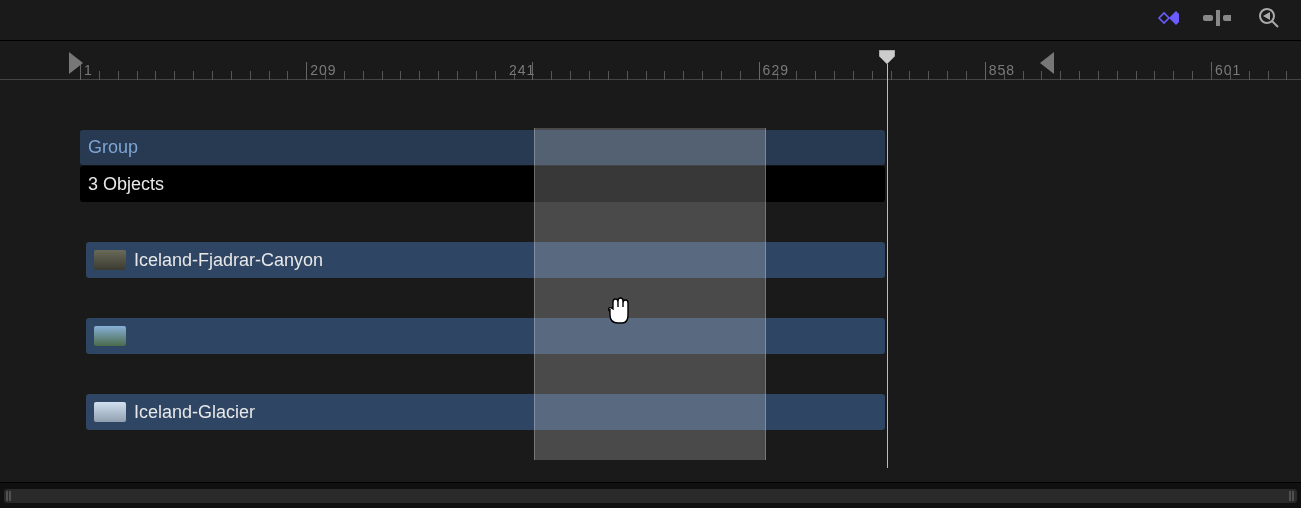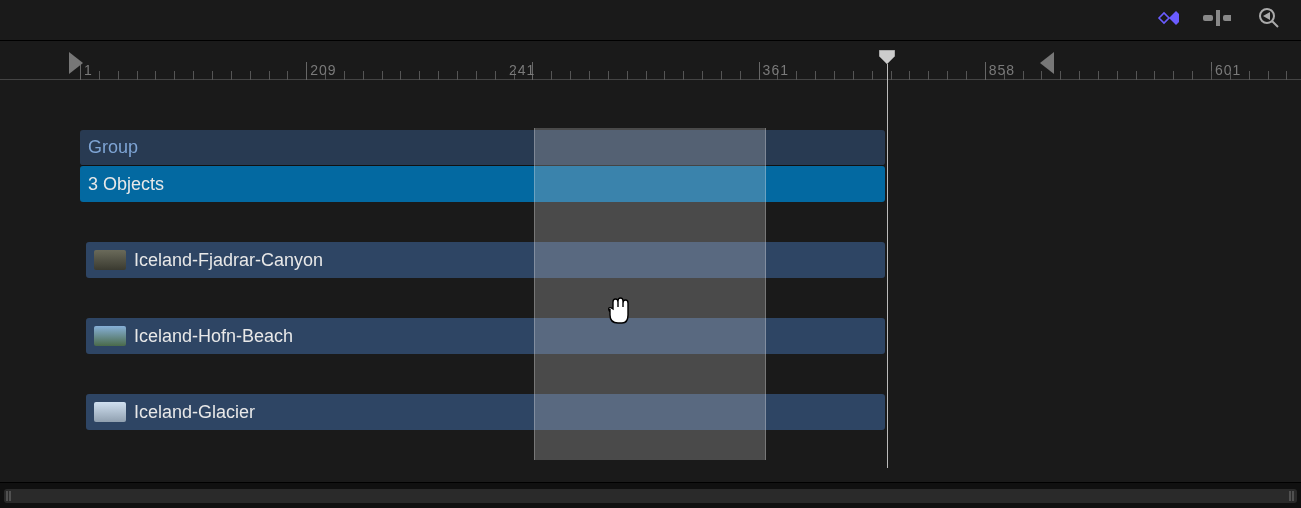--- a/index.html
+++ b/index.html
@@ -23,21 +23,21 @@
 
   
   .playhead { position: absolute; top: 50px; width: 1px; background: #bbb; z-index: 30; }
   .playhead-head { position: absolute; left: -8px; top: 0; }
 
   
   .tracks { position: absolute; left: 0; right: 0; top: 130px; }
   .row { position: absolute; left: 0; right: 0; height: 36px; }
   .bar { position: absolute; top: 0; bottom: 0; border-radius: 3px; display: flex; align-items: center; padding-left: 8px; font-size: 18px; overflow: hidden; }
   .bar-group-header { background: #283a52; color: #7ea4d4; border-bottom: 1px solid #111; }
-  .bar-group-sub { background: #0369a1; color: #e8e8e8; text-align: center; }
+  .bar-group-sub { background: #000000; color: #e8e8e8; text-align: center; }
   .bar-clip { background: #2e4564; color: #e8e8e8; }
   .thumb { width: 32px; height: 20px; background: linear-gradient(#999,#666); border-radius: 2px; margin-right: 8px; flex: 0 0 auto; }
   .thumb.canyon { background: linear-gradient(#6a6a5a,#3a3a30); }
   .thumb.beach  { background: linear-gradient(#87b0d8,#4a6a4a); }
   .thumb.glacier{ background: linear-gradient(#d0e0f0,#90a0b0); }
 
   
   .selection { position: absolute; background: rgba(200,200,200,0.28); border-left: 1px solid rgba(255,255,255,0.25); border-right: 1px solid rgba(255,255,255,0.25); z-index: 20; }
 
   
@@ -131,21 +131,21 @@
       <div class="tick-minor" style="left: 815.15px;"></div>
       <div class="tick-minor" style="left: 834px;"></div>
       <div class="tick-minor" style="left: 852.85px;"></div>
       <div class="tick-minor" style="left: 871.7px;"></div>
       <div class="tick-minor" style="left: 890.55px;"></div>
       <div class="tick-minor" style="left: 909.4px;"></div>
       <div class="tick-minor" style="left: 928.25px;"></div>
       <div class="tick-minor" style="left: 947.1px;"></div>
       <div class="tick-minor" style="left: 965.95px;"></div>
       <div class="tick-major" style="left: 758.6px;"></div>
-      <div class="tick-label" style="left: 762.6px;">361</div>
+      <div class="tick-label" style="left: 762.6px;">629</div>
       <div class="tick-minor" style="left: 984.8px;"></div>
       <div class="tick-minor" style="left: 1003.65px;"></div>
       <div class="tick-minor" style="left: 1022.5px;"></div>
       <div class="tick-minor" style="left: 1041.35px;"></div>
       <div class="tick-minor" style="left: 1060.2px;"></div>
       <div class="tick-minor" style="left: 1079.05px;"></div>
       <div class="tick-minor" style="left: 1097.9px;"></div>
       <div class="tick-minor" style="left: 1116.75px;"></div>
       <div class="tick-minor" style="left: 1135.6px;"></div>
       <div class="tick-minor" style="left: 1154.45px;"></div>
@@ -197,21 +197,20 @@
 
   <div class="row" style="top:112px;">
     <div class="bar bar-clip" id="clip-0" style="left: 86px; width: 799px;">
       <div class="thumb canyon"></div>
       <span>Iceland-Fjadrar-Canyon</span>
     </div>
   </div>
   <div class="row" style="top:188px;">
     <div class="bar bar-clip" id="clip-1" style="left: 86px; width: 799px;">
       <div class="thumb beach"></div>
-      <span>Iceland-Hofn-Beach</span>
     </div>
   </div>
   <div class="row" style="top:264px;">
     <div class="bar bar-clip" id="clip-2" style="left: 86px; width: 799px;">
       <div class="thumb glacier"></div>
       <span>Iceland-Glacier</span>
     </div>
   </div>
 </div>
 

